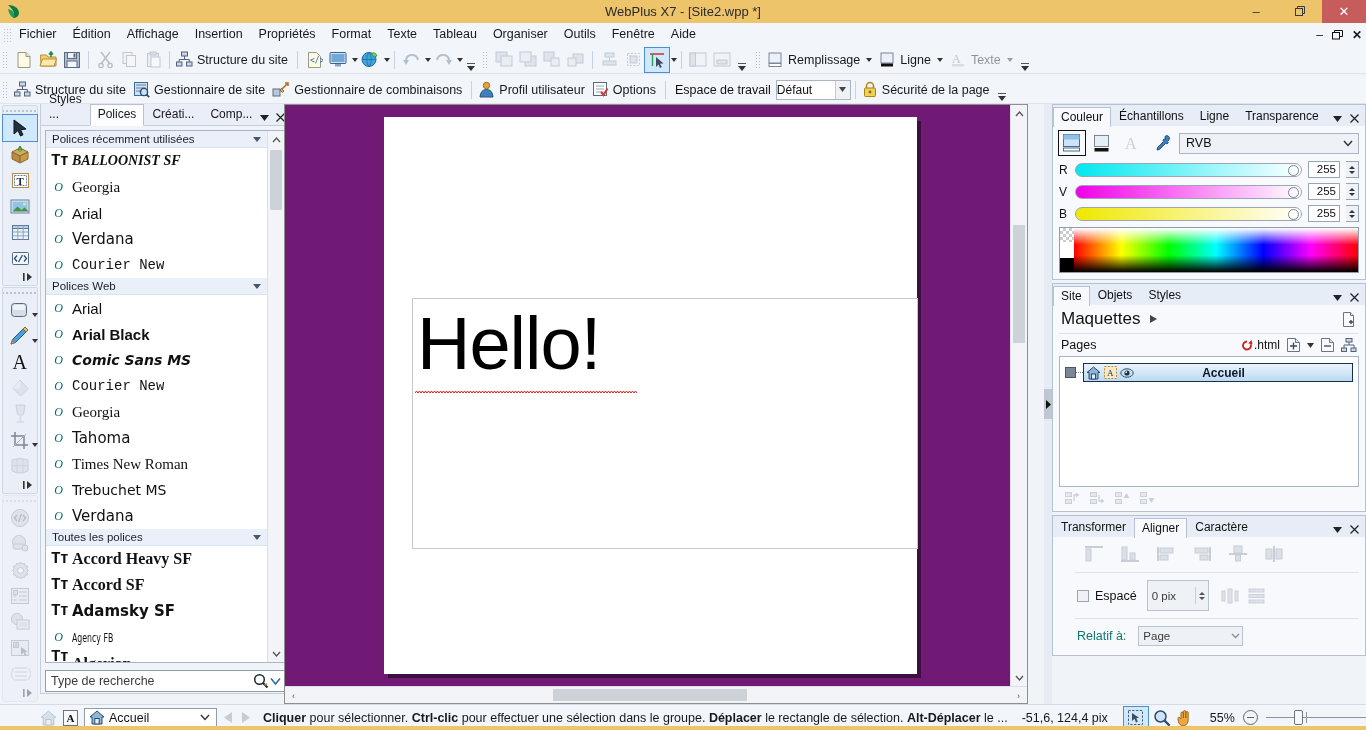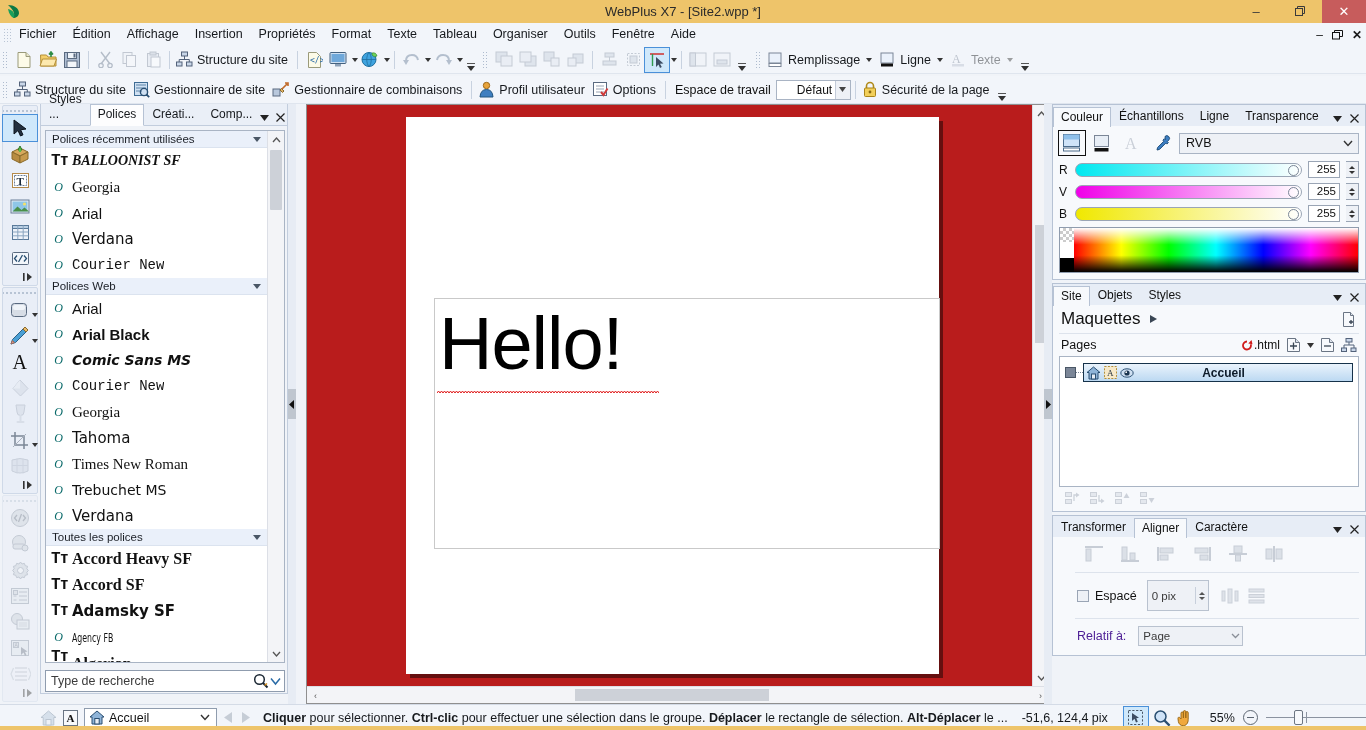--- a/index.html
+++ b/index.html
@@ -60,21 +60,21 @@
   .tbtn.on { background:#cfe8fb; outline:1px solid #4a90d9; }
   .tsep { width:1px; height:18px; background:#c8d2e0; margin:0 4px; flex:none;}
   .caret { width:0;height:0;border-left:3px solid transparent;border-right:3px solid transparent;
            border-top:4px solid #333; margin-left:2px; flex:none;}
   .overflow { width:11px; height:22px; display:flex; flex-direction:column; align-items:center;
               justify-content:flex-end; flex:none; margin:0 2px;}
   .overflow i { display:block; width:8px; height:1px; background:#555; margin-bottom:2px;}
   .overflow .tri { width:0;height:0;border-left:4px solid transparent;border-right:4px solid transparent;
                    border-top:5px solid #333; margin:0;}
   .combo { height:20px; border:1px solid #a9b4c4; background:#fff; display:flex; align-items:center;
-           padding:0 0 0 20px; font-size:12px; flex:none;}
+           padding:0 0 0 0; font-size:12px; flex:none;}
   .combo .arrow { width:15px; height:18px; display:flex; align-items:center; justify-content:center;
                   background:#eef1f6; border-left:1px solid #c3cbd8; margin-left:auto; }
 
   
   .leftdock {
     position:absolute; left:0; top:104px; width:40px; height:604px;
     background:#f0f3f8;
   }
   .tgroup { background:#e9eef7; border:1px solid #cfd9e8; margin:1px 2px 0 2px; border-radius:2px;
             padding-bottom:2px; }
@@ -124,21 +124,21 @@
   .searchbox input { border:0; outline:0; flex:1; font-size:12.5px; font-family:inherit; color:#111; }
   .searchbox input::placeholder { color:#3b3b3b; }
 
   
   .splitV { position:absolute; width:8px; background:#e7ecf4; }
   .splitV .h { position:absolute; top:50%; transform:translateY(-50%); left:0; width:8px;
                height:30px; background:#bfc6cf; display:flex; align-items:center; justify-content:center;
                font-size:8px; color:#111;}
 
   
-  .canvaswrap { position:absolute; left:306px; top:104px; width:744px; height:600px; background:#b91c1c;
+  .canvaswrap { position:absolute; left:284px; top:104px; width:744px; height:600px; background:#701a75;
                 border:1px solid #8f8f8f; overflow:hidden;}
   .page { position:absolute; left:99px; top:12px; width:533px; height:557px; background:#fff;
           box-shadow:4px 4px 0 rgba(0,0,0,.45); }
   .textframe { position:absolute; left:28px; top:181px; width:506px; height:251px; border:1px solid #c9c9c9; }
   .hello { position:absolute; left:4px; top:2px; font-size:74px; line-height:86px; color:#000;
            font-family:"Liberation Sans", sans-serif; letter-spacing:-1px;}
   .squiggle { position:absolute; left:2px; top:91px; width:222px; height:4px; overflow:hidden;}
   .canv-vscroll { position:absolute; right:0; top:0; width:17px; bottom:17px; background:#f3f4f7;
                   border-left:1px solid #dcdfe6;}
   .canv-hscroll { position:absolute; left:0; right:0; bottom:0; height:17px; background:#f3f4f7;
@@ -187,21 +187,21 @@
 
   .alignrow { display:flex; gap:14px; padding:5px 4px 6px 10px; }
   .alignrow .ab { width:22px; height:20px; opacity:.42;}
   .hr { height:1px; background:#dde3ec; margin:2px 2px; }
   .optrow { display:flex; align-items:center; gap:6px; padding:5px 4px; font-size:12.5px;}
   .chk { width:12px; height:12px; border:1px solid #9aa5b5; background:#eef1f6; flex:none;}
   .numfield { width:62px; height:31px; border:1px solid #b9c2cf; background:#eef1f6; font-size:11.5px;
               display:flex; align-items:center; padding-left:4px; color:#3a3a3a;}
   .numfield .sp { margin-left:auto; width:13px; height:17px; border-left:1px solid #c7cfdb;
                   display:flex; flex-direction:column; align-items:center; justify-content:center;}
-  .muted { color:#4c1d95; }
+  .muted { color:#0f766e; }
 
   
   .statusbar { position:absolute; left:0; bottom:0; width:1366px; height:26px; background:#f2f5fa;
                border-top:1px solid #d4dbe6; display:flex; align-items:center; }
   .sb-sec { display:flex; align-items:center; height:26px; padding:0 4px; }
   .sb-div { width:1px; height:18px; background:#c8d2e0; }
   .pagecombo { width:133px; height:20px; border:1px solid #8f9cae; background:#fff; display:flex;
                align-items:center; gap:4px; padding-left:4px; font-size:12.5px;}
   .pagecombo .arrow { margin-left:auto; width:16px; text-align:center; font-size:10px;}
   .sb-msg { font-size:12.5px; color:#16191d; white-space:nowrap; }

